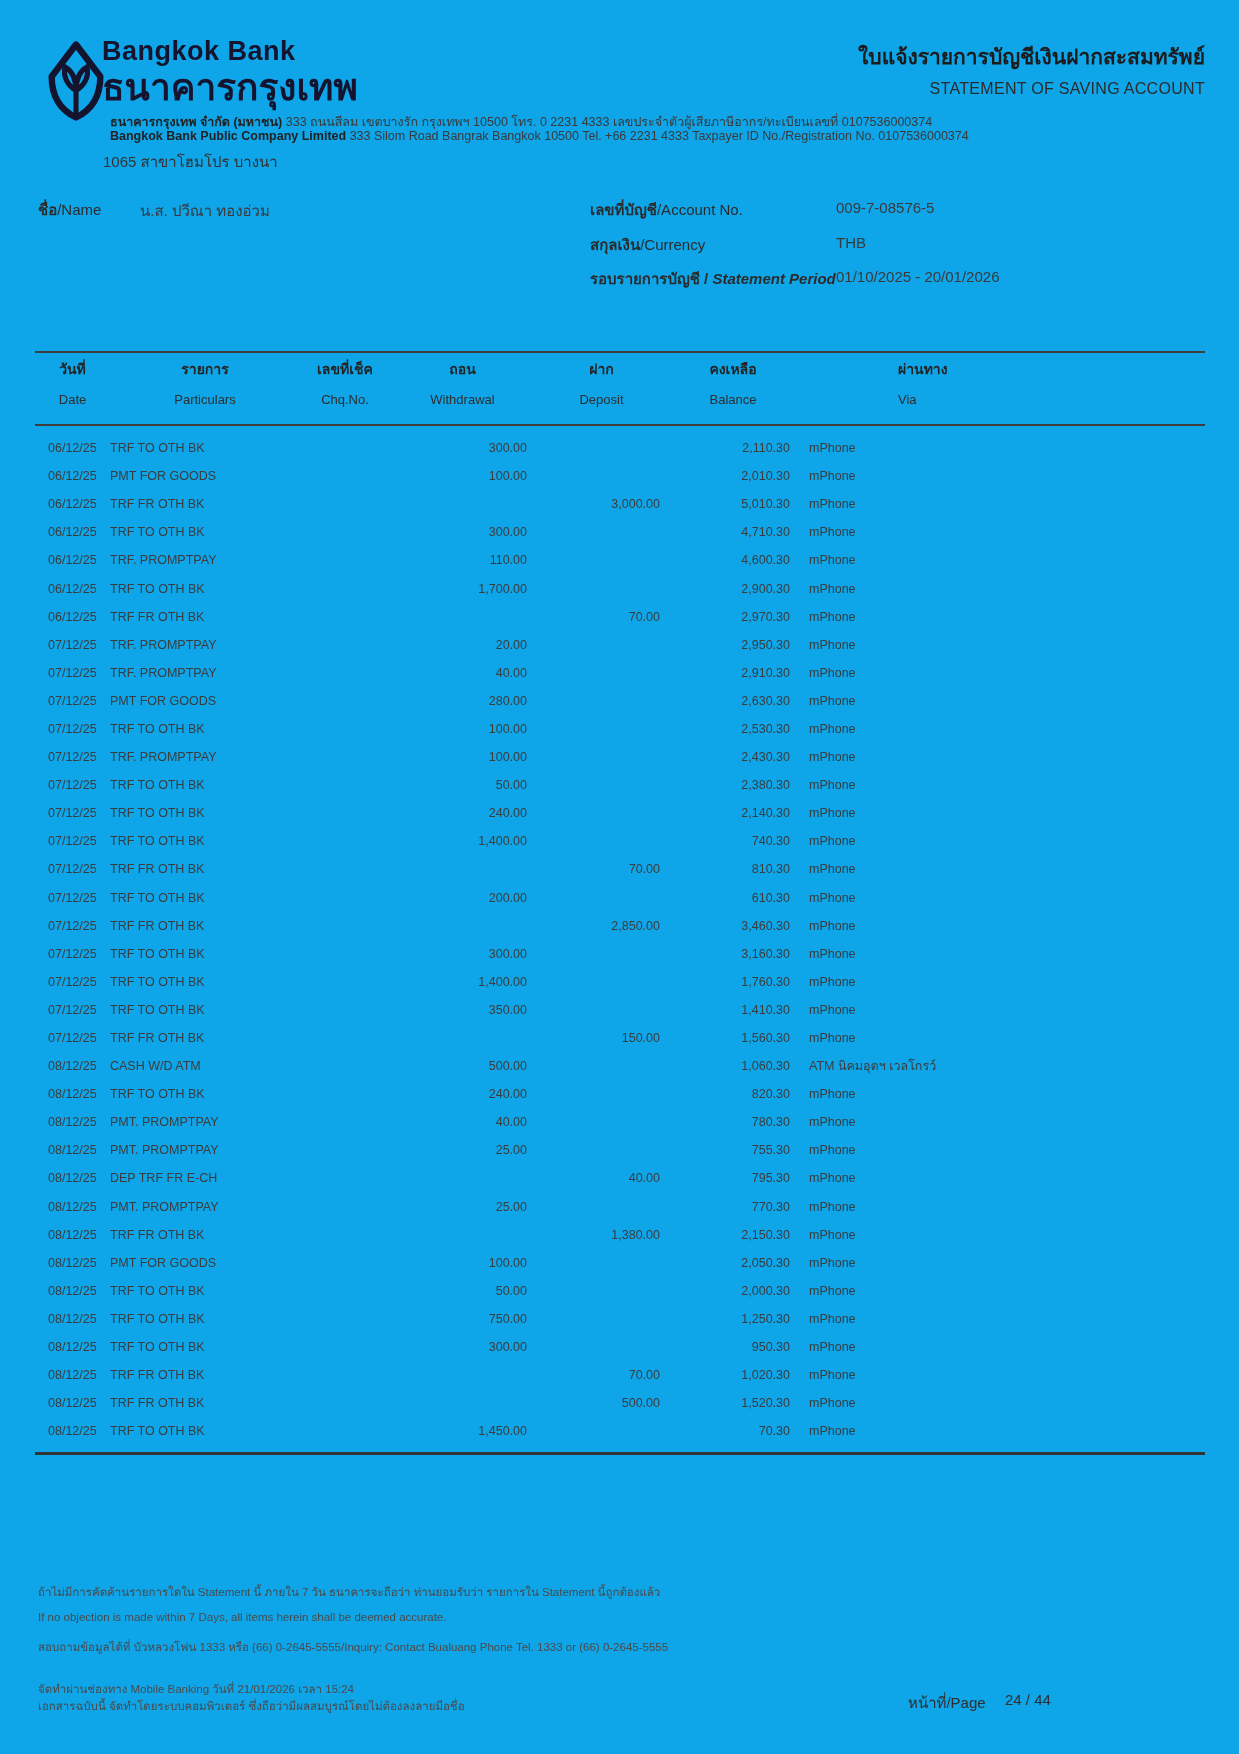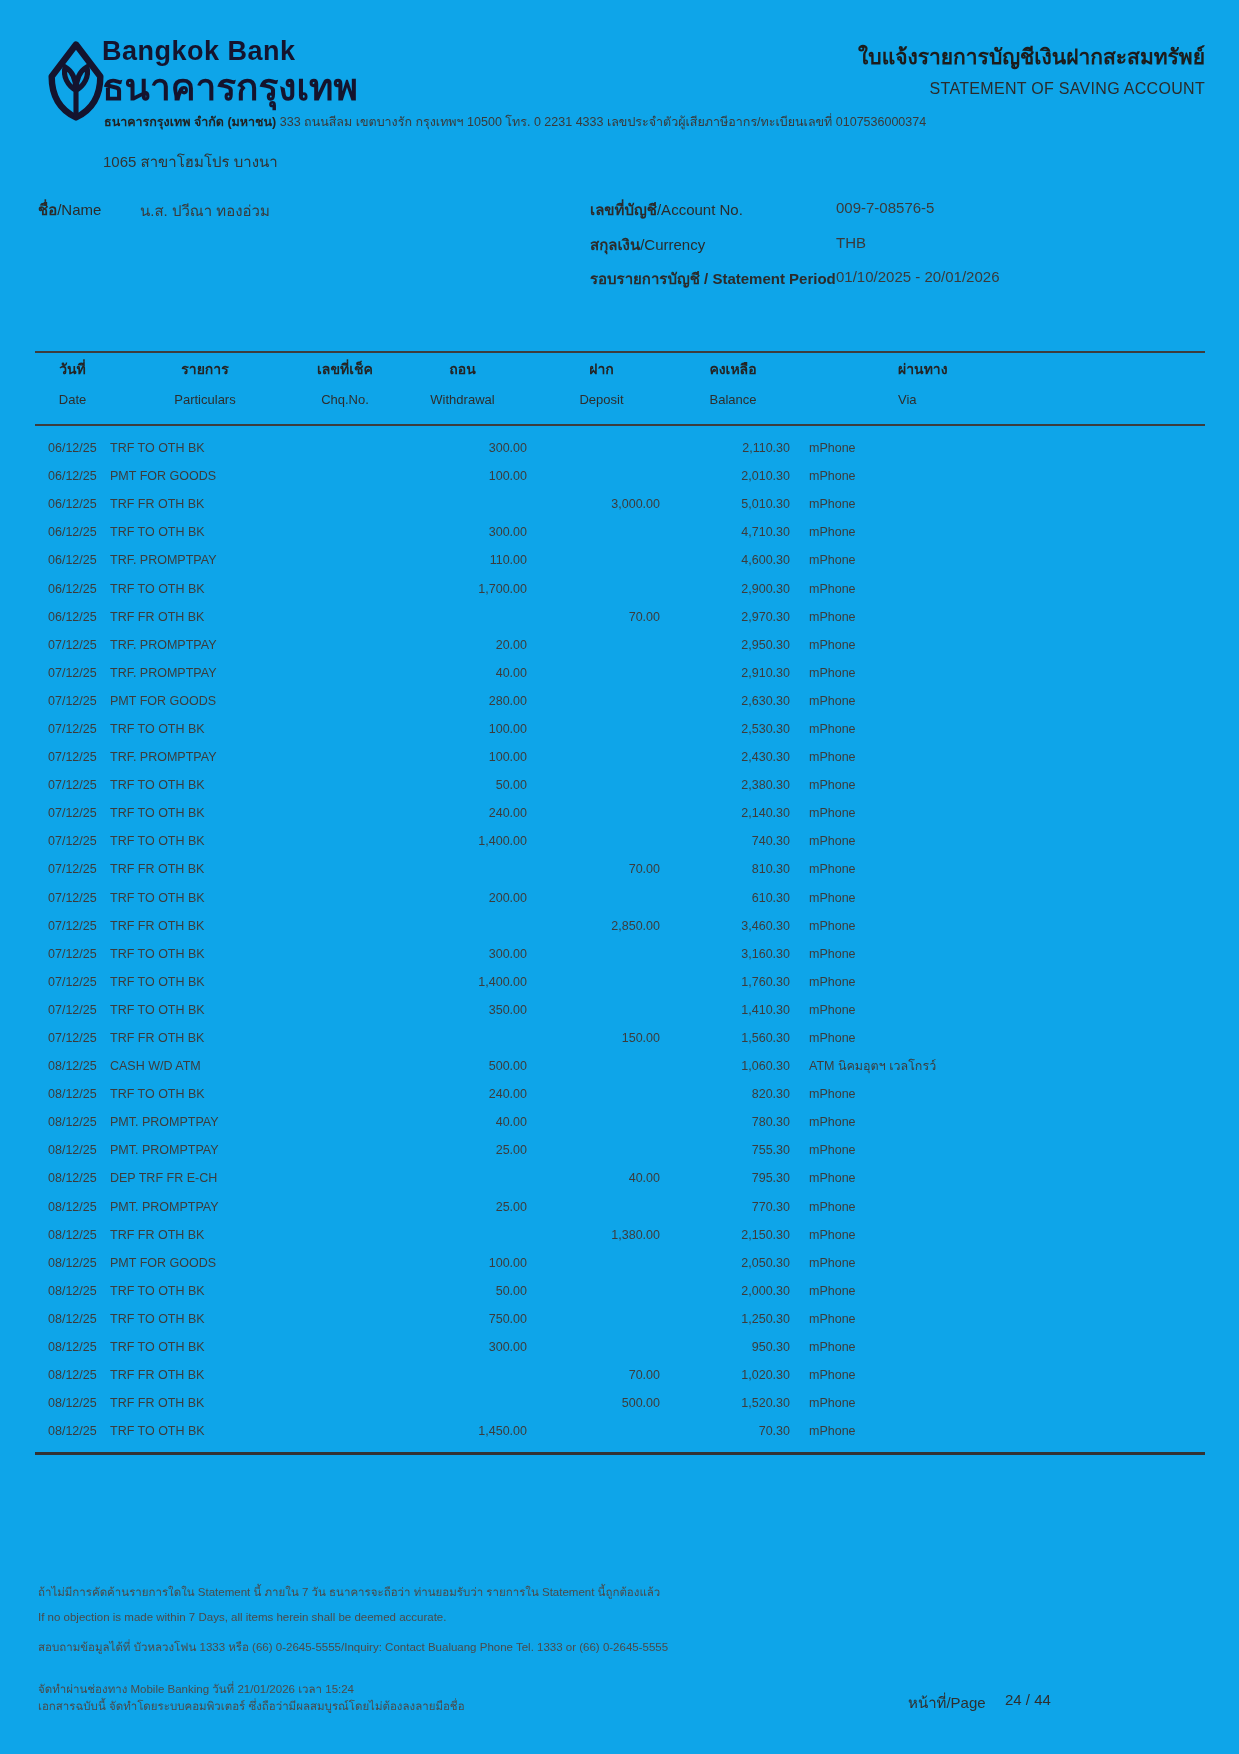--- a/index.html
+++ b/index.html
@@ -9,35 +9,35 @@
     font-family:"Liberation Sans","DejaVu Sans",sans-serif;
     color:#2f2f2f;
   }
   .page { position:absolute; inset:0; background:#0ea5e9; }
 
   
   .logo-icon { position:absolute; left:44px; top:36px; width:64px; height:90px; }
   .brand { position:absolute; left:102px; top:38px; line-height:1; color:#14142e; }
   .brand-en { font-size:27px; font-weight:800; letter-spacing:.5px; }
   .brand-th { font-size:37px; font-weight:800; margin-top:4px; }
-  .addr { position:absolute; left:104px; font-size:12.5px; color:#3a3a3a; white-space:nowrap; }
+  .addr { position:absolute; left:110px; font-size:12.5px; color:#3a3a3a; white-space:nowrap; }
   .addr.th { top:112px; }
   .addr.en { top:129px; }
   .addr b { font-weight:700; color:#222; }
   .branch { position:absolute; left:103px; top:150px; font-size:15px; color:#333; }
 
   .doc-titles { position:absolute; right:34px; top:40px; text-align:right; color:#1c1c1c; }
   .doc-title-th { font-size:21px; font-weight:700; }
   .doc-title-en { font-size:16px; font-weight:400; margin-top:7px; letter-spacing:.3px; color:#2b2b2b; }
 
   
   .acct-label { font-size:15px; color:#2b2b2b; white-space:nowrap; }
   .acct-label .th { font-weight:700; }
   .acct-label .en { font-weight:400; }
-  .acct-label.period .en { font-weight:700; }
+  .acct-label.period .en { font-weight:700;font-style:italic; }
   .acct-value { font-size:15px; color:#3a3a3a; white-space:nowrap; }
   .pos { position:absolute;margin-top:17px; }
 
   
   .rule { position:absolute; left:35px; width:1170px; background:#3d3d3d; }
   .rule.top { top:351px; height:2px; }
   .rule.mid { top:424px; height:2px; }
   .rule.bot { top:1452px; height:2.5px; background:#333; }
 
   .thead-row { position:absolute; left:35px; width:1170px; display:grid;
@@ -76,20 +76,21 @@
     <div class="brand-en">Bangkok Bank</div>
     <div class="brand-th">ธนาคารกรุงเทพ</div>
   </div>
 
   <div class="doc-titles">
     <div class="doc-title-th">ใบแจ้งรายการบัญชีเงินฝากสะสมทรัพย์</div>
     <div class="doc-title-en">STATEMENT OF SAVING ACCOUNT</div>
   </div>
 
   <div class="addr th"><b>ธนาคารกรุงเทพ จำกัด (มหาชน)</b><span> 333 ถนนสีลม เขตบางรัก กรุงเทพฯ 10500 โทร. 0 2231 4333 เลขประจำตัวผู้เสียภาษีอากร/ทะเบียนเลขที่ 0107536000374</span></div>
+  <div class="addr en"><b>Bangkok Bank Public Company Limited</b><span> 333 Silom Road Bangrak Bangkok 10500 Tel. +66 2231 4333 Taxpayer ID No./Registration No. 0107536000374</span></div>
 
   <div class="branch">1065 สาขาโฮมโปร บางนา</div>
 
   <div class="pos acct-label" style="left:38px; top:181px;">
     <span class="th">ชื่อ</span><span class="en">/Name</span>
   </div>
   <div class="pos acct-value" style="left:140px; top:182px;">น.ส. ปวีณา ทองอ่วม</div>
 
   <div class="pos acct-label" style="left:590px; top:181px;">
     <span class="th">เลขที่บัญชี</span><span class="en">/Account No.</span>

